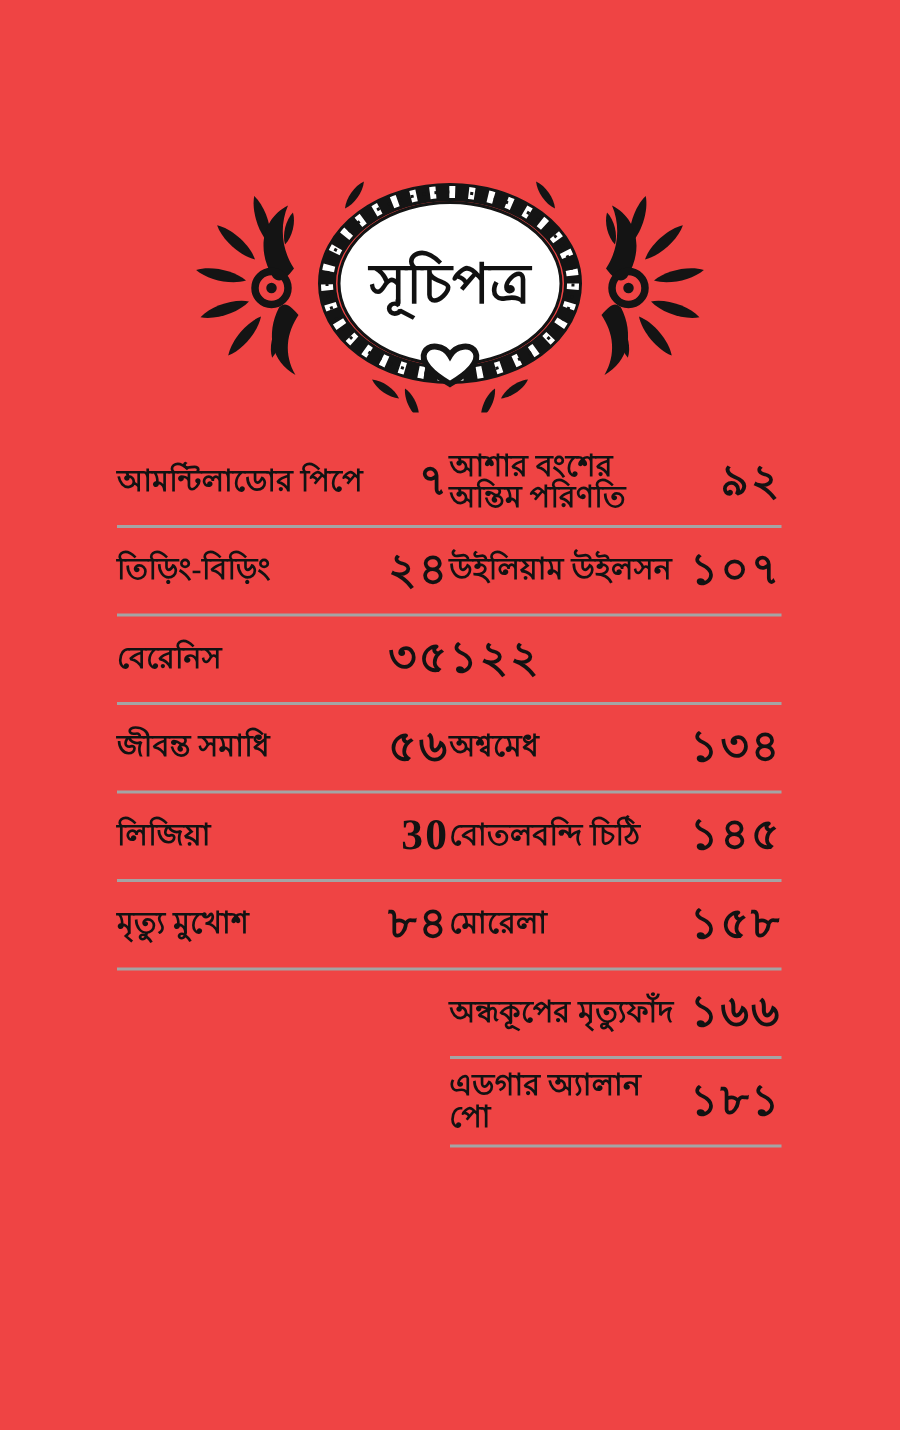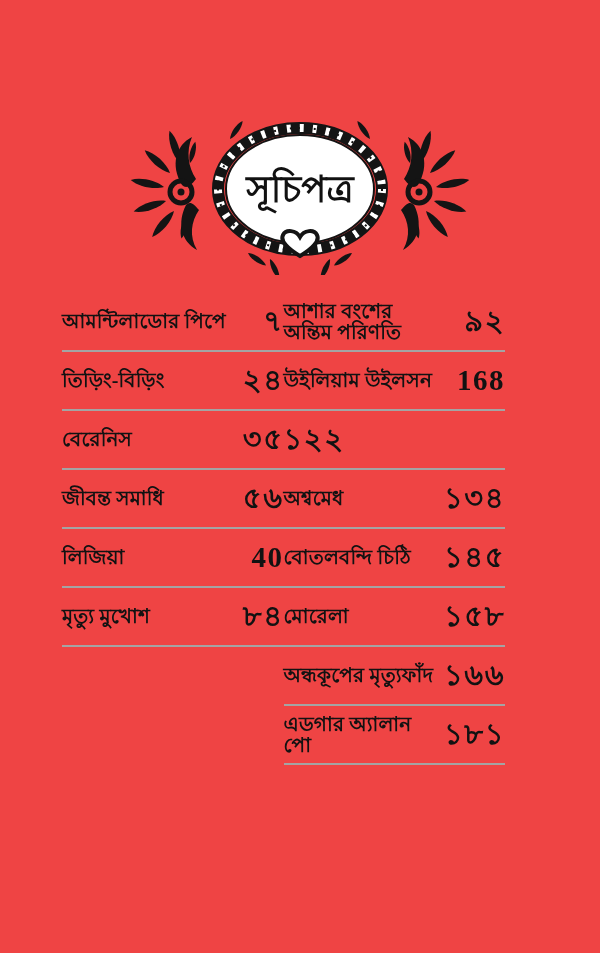--- a/index.html
+++ b/index.html
@@ -22,21 +22,21 @@
   }
   .ornament {
     position: absolute;
     left: 130px;
     top: 103px;
     width: 340px;
     height: 172px;
   }
   .toc {
     position: absolute;
-    left: 62px;
+    left: 78px;
     top: 293px;
     width: 443px;
     display: flex;
     justify-content: center;
   }
   .toc-col {
     flex: 1 1 0;
     min-width: 0;
   }
   .entry {
@@ -132,38 +132,38 @@
   </div>
 
 
   <div class="entry">
     <span class="entry-title">জীবন্ত সমাধি</span>
     <span class="entry-num">৫৬</span>
   </div>
 
   <div class="entry">
     <span class="entry-title">লিজিয়া</span>
-    <span class="entry-num">40</span>
+    <span class="entry-num">30</span>
   </div>
 
   <div class="entry">
     <span class="entry-title">মৃত্যু মুখোশ</span>
     <span class="entry-num">৮৪</span>
   </div>
 </div>
     <div class="toc-col">
   <div class="entry">
     <span class="entry-title">আশার বংশের
 অন্তিম পরিণতি</span>
     <span class="entry-num">৯২</span>
   </div>
 
   <div class="entry">
     <span class="entry-title">উইলিয়াম উইলসন</span>
-    <span class="entry-num">168</span>
+    <span class="entry-num">১০৭</span>
   </div>
 
   <div class="entry">
     <span class="entry-num">১২২</span>
   </div>
 
   <div class="entry">
     <span class="entry-title">অশ্বমেধ</span>
     <span class="entry-num">১৩৪</span>
   </div>

